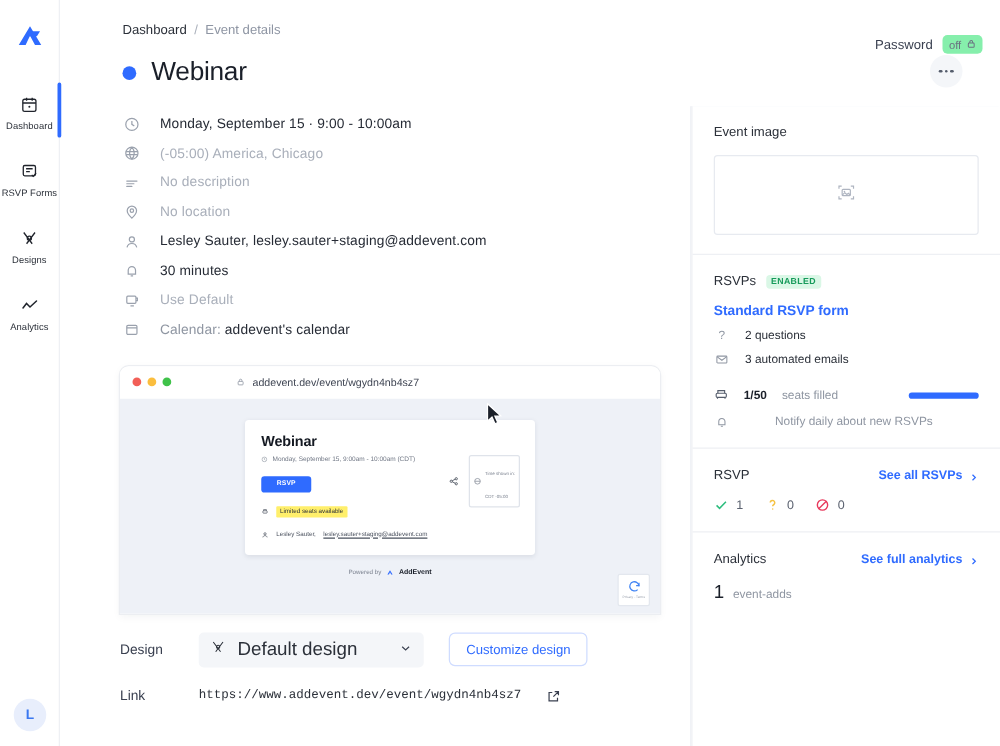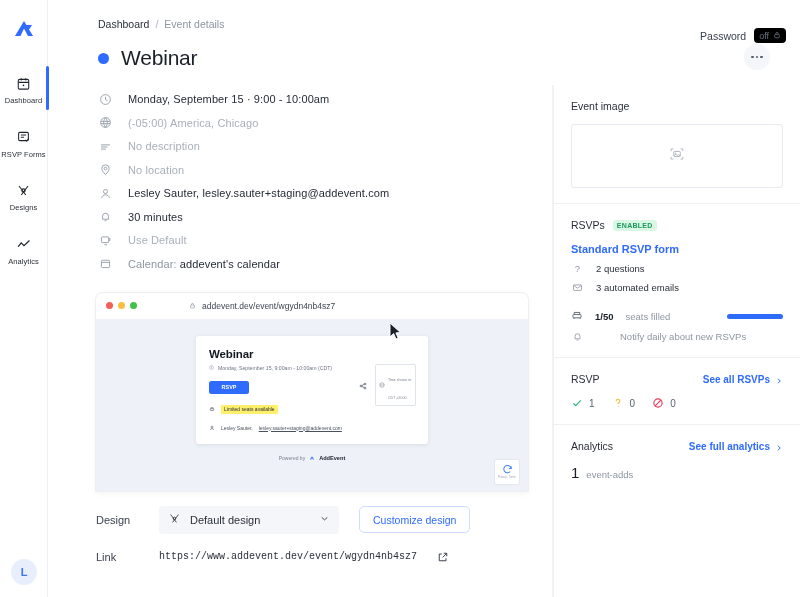--- a/index.html
+++ b/index.html
@@ -41,21 +41,21 @@
     font-size: 11px; font-weight: 600; cursor: pointer;
   }
 
   
   .main { flex: 1; position: relative; padding: 18px 0 0 0; min-width: 0; }
 
   .topbar { position: absolute; top: 28px; right: 14px; display: flex; align-items: center; gap: 8px; }
   .pw-label { font-size: 10.5px; color: #3a4050; }
   .pw-pill {
     display: flex; align-items: flex-start; gap: 4px;
-    background: #000000; border-radius: 4px; padding: 2.5px 5px;
+    background: #86efac; border-radius: 4px; padding: 2.5px 5px;
     font-size: 9px; color: #6a7180; cursor: pointer;
   }
 
   .breadcrumb { padding-left: 50px; font-size: 10.5px; display: flex; gap: 6px; align-items: center; }
   .bc-link { color: #2b3039; cursor: pointer; }
   .bc-sep { color: #aab0bb; }
   .bc-cur { color: #8e95a3; }
 
   .title-row { padding-left: 50px; margin-top: 16px; display: flex; align-items: center; gap: 12px; position: relative; }
   .dot-blue { width: 11px; height: 11px; border-radius: 50%; background: #2f6bff; flex: 0 0 11px; }
@@ -115,21 +115,21 @@
   }
   .recap .rtxt { font-size: 2.6px; color: #9aa1ad; }
 
   
   .formrows { margin: 15px 0 0 48px; width: 440px; display: flex; flex-direction: column; gap: 17px; }
   .frow { display: flex; align-items: center; font-size: 11px; }
   .frow .flabel { width: 63px; flex: 0 0 63px; color: #3a4050; }
   .select {
     width: 180px; height: 28px; background: #f4f6f9; border-radius: 4px;
     display: flex; align-items: center; gap: 9px; padding: 0 9px; cursor: pointer;
-    font-size: 11px; color: #2b3039; position: relative; text-align: center;
+    font-size: 15px; color: #2b3039; position: relative; text-align: center;
   }
   .select .chev { margin-left: auto; color: #4c5costly; }
   .btn-outline {
     margin-left: 20px; border: 1px solid #cfdcff; color: #2f6bff; background: #fff;
     border-radius: 5px; height: 27px; padding: 0 13px; font-size: 10.5px;
     display: flex; align-items: center; cursor: pointer; font-family: inherit;
   }
   .linkval { font-family: "Liberation Mono", monospace; font-size: 10px; color: #2b3039; }
   .ext-ico { margin-left: 20px; color: #3a4050; display: flex; align-items: center; }
 

